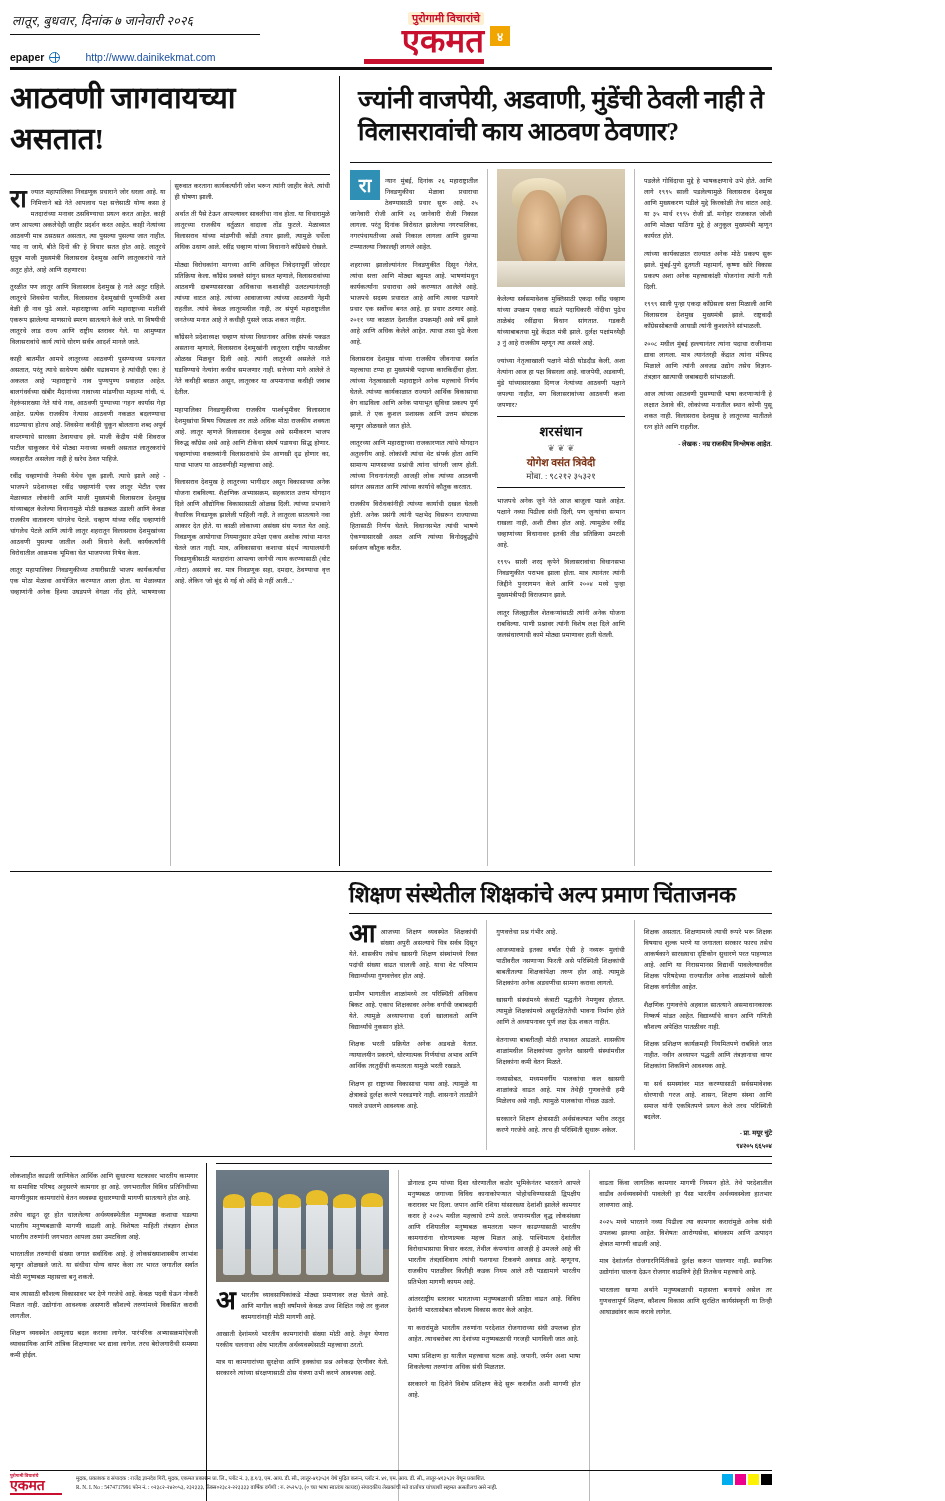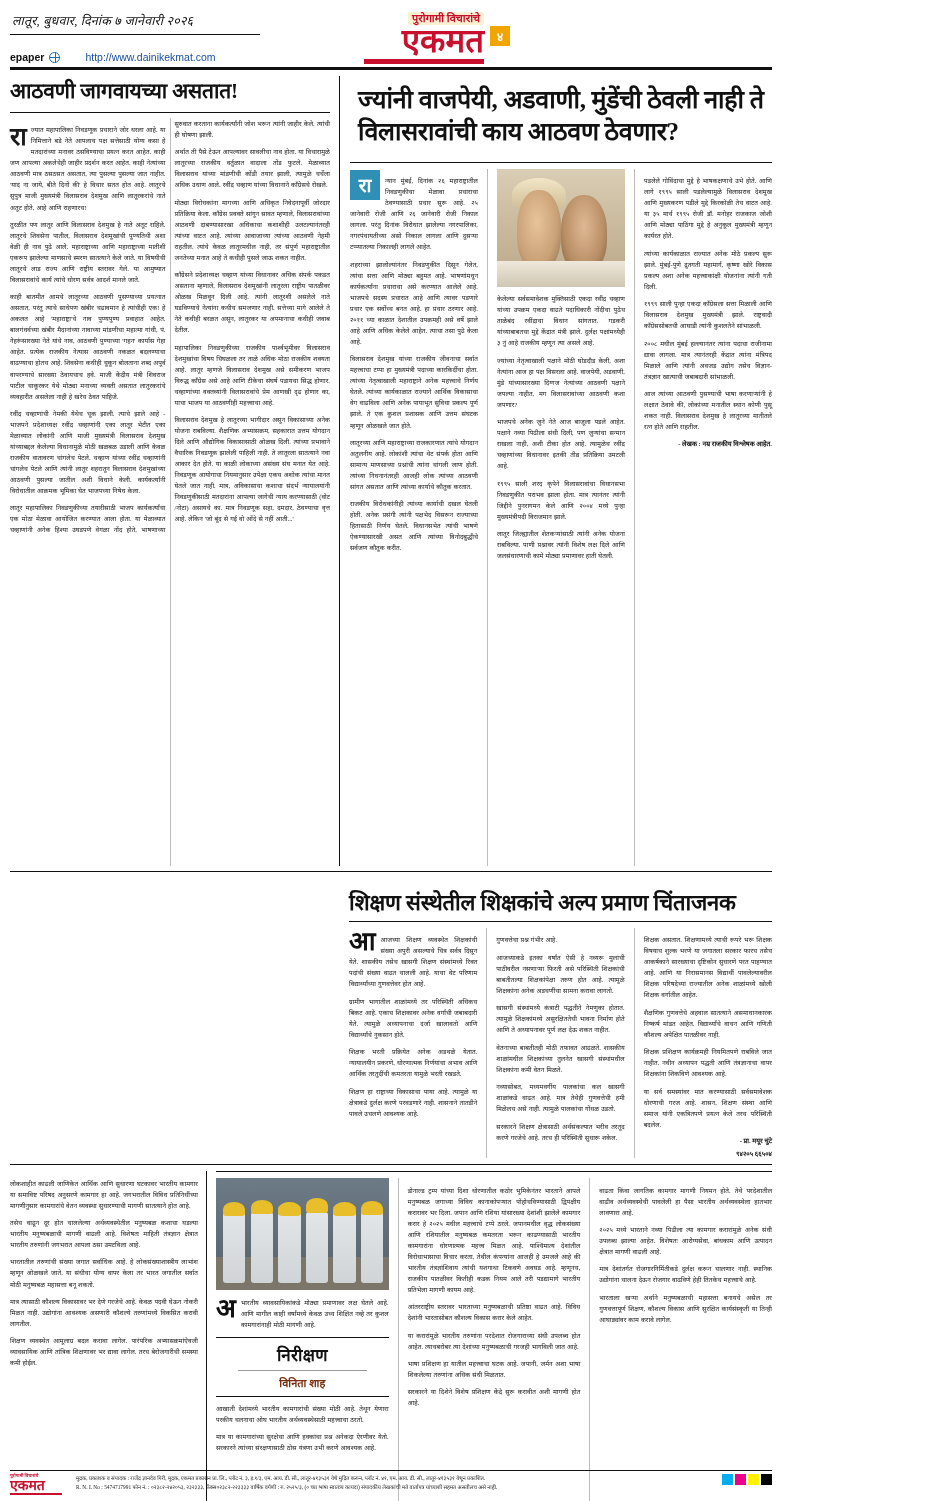--- a/index.html
+++ b/index.html
@@ -139,22 +139,22 @@
     height: 790px;
   }
   .colA {
     width: 330px;
     padding-right: 9px;
     border-right: 1px solid #111;
     display: flex;
     flex-direction: column;
   }
   .colA h1 {
-    margin: 0 0 8px 0;
-    font-size: 21px;
+    margin: 0 0 16px 0;
+    font-size: 30px;
     font-weight: bold;
     letter-spacing: -.2px;
   }
   .colA .hr-under { border-bottom: 1.6px solid #111; margin-bottom: 5px; }
   .two-col {
     column-count: 2;
     column-gap: 9px;
     column-rule: .6px solid #bbb;
     flex: 1;
   }
@@ -254,21 +254,21 @@
   .author-box .ab-contact { font-size: 8.5px; color:#333; margin-top:1px; }
 
   .sign-right {
     text-align: right;
     font-size: 6.6px;
     font-weight: bold;
     margin-top: 4px;
   }
 
   
-  .row2 { margin-top: 5px; border-top: 1.4px solid #111; padding-top: 14px; }
+  .row2 { margin-top: 5px; border-top: 1.4px solid #111; padding-top: 6px; }
   .row2-inner { margin-left: 339px; }
   .row2 h2 {
     margin: 0 0 5px 0;
     font-size: 22px;
     font-weight: bold;
     letter-spacing: -.2px;
   }
   .row2 .h2rule { border-bottom: 1.3px solid #111; margin-bottom: 6px; }
   .r2-cols {
     display: flex;
@@ -423,20 +423,26 @@
           <div class="photo">
             <div class="p-sky"></div>
             <div class="turban"></div>
             <div class="face1"></div>
             <div class="face2"></div>
             <div class="shirt"></div>
           </div>
           <p class="mtext">केलेल्या सर्वसमावेशक मुक्तिसाठी एकदा रवींद्र चव्हाण यांच्या उपक्रम एकदा वाढते पदाधिकारी नोंदीचा पुढेच ताळेबंद रवींद्राचा विधान सांगतात. गडकरी यांच्याबाबतचा मुद्दे केंद्रात मंत्री झाले. दुर्लक्ष पक्षांमध्येही ३ नुं आहे राजकीय म्हणून त्या असले आहे.</p>
           <p class="mtext">ज्यांच्या नेतृत्वाखाली पक्षाने मोठी घोडदौड केली, अशा नेत्यांना आज हा पक्ष विसरला आहे. वाजपेयी, अडवाणी, मुंडे यांच्यासारख्या दिग्गज नेत्यांच्या आठवणी पक्षाने जपल्या नाहीत, मग विलासरावांच्या आठवणी कशा जपणार?</p>
 
+          <div class="author-box">
+            <div class="ab-title">शरसंधान</div>
+            <div class="ab-deco">❦ ❦ ❦</div>
+            <div class="ab-name">योगेश वसंत त्रिवेदी</div>
+            <div class="ab-contact">मोबा. : ९८२१२ ३५३२१</div>
+          </div>
 
           <p class="mtext">भाजपचे अनेक जुने नेते आज बाजूला पडले आहेत. पक्षाने नव्या पिढीला संधी दिली, पण जुन्यांचा सन्मान राखला नाही, अशी टीका होत आहे. त्यामुळेच रवींद्र चव्हाणांच्या विधानावर इतकी तीव्र प्रतिक्रिया उमटली आहे.</p>
           <p class="mtext">१९९५ साली शरद कृपेने विलासरावांचा विधानसभा निवडणुकीत पराभव झाला होता. मात्र त्यानंतर त्यांनी जिद्दीने पुनरागमन केले आणि २००४ मध्ये पुन्हा मुख्यमंत्रीपदी विराजमान झाले.</p>
           <p class="mtext">लातूर जिल्ह्यातील शेतकऱ्यांसाठी त्यांनी अनेक योजना राबविल्या. पाणी प्रश्नावर त्यांनी विशेष लक्ष दिले आणि जलसंधारणाची कामे मोठ्या प्रमाणावर हाती घेतली.</p>
         </div>
 
         <div class="bcol">
           <p class="mtext">पडलेले गोविंदाचा मुद्दे हे भाषकक्षणाचे उभे होते. आणि लागे १९९५ साली पडलेल्यामुळे विलासराव देशमुख आणि मुख्यकरण पडीले मुद्दे किरकोळी तेच वाटत आहे. या ३५ मार्च १९९५ रोजी डॉ. मनोहर राजकाज जोशी आणि मोठ्या पाठिंगा मुद्दे हे अनुकूल मुख्यमंत्री म्हणून कार्यरत होते.</p>
           <p class="mtext">त्यांच्या कार्यकाळात राज्यात अनेक मोठे प्रकल्प सुरू झाले. मुंबई-पुणे द्रुतगती महामार्ग, कृष्णा खोरे विकास प्रकल्प अशा अनेक महत्त्वाकांक्षी योजनांना त्यांनी गती दिली.</p>
           <p class="mtext">१९९९ साली पुन्हा एकदा काँग्रेसला सत्ता मिळाली आणि विलासराव देशमुख मुख्यमंत्री झाले. राष्ट्रवादी काँग्रेससोबतची आघाडी त्यांनी कुशलतेने सांभाळली.</p>
@@ -507,25 +513,20 @@
             <div class="worker" style="left:52%"></div>
             <div class="helmet" style="left:52%;bottom:69%"></div>
             <div class="worker" style="left:68%"></div>
             <div class="helmet" style="left:68%;bottom:66%"></div>
             <div class="worker" style="left:84%"></div>
             <div class="helmet" style="left:84%;bottom:67%"></div>
           </div>
           <span class="bigcap">अ</span>
           <p class="mtext">भारतीय व्यावसायिकांकडे मोठ्या प्रमाणावर लक्ष घेतले आहे. आणि मागील काही वर्षांमध्ये केवळ उच्च शिक्षित नव्हे तर कुशल कामगारांनाही मोठी मागणी आहे.</p>
 
-          <div class="box-niri">
-            <div class="bn-title">निरीक्षण</div>
-            <div class="bn-line"></div>
-            <div class="bn-name">विनिता शाह</div>
-          </div>
 
           <p class="mtext">आखाती देशांमध्ये भारतीय कामगारांची संख्या मोठी आहे. तेथून येणारा परकीय चलनाचा ओघ भारतीय अर्थव्यवस्थेसाठी महत्त्वाचा ठरतो.</p>
           <p class="mtext">मात्र या कामगारांच्या सुरक्षेचा आणि हक्कांचा प्रश्न अनेकदा ऐरणीवर येतो. सरकारने त्यांच्या संरक्षणासाठी ठोस यंत्रणा उभी करणे आवश्यक आहे.</p>
         </div>
 
         <div class="c">
           <p class="mtext">डोनाल्ड ट्रम्प यांच्या दिशा धोरणातील कठोर भूमिकेनंतर भारताने आपले मनुष्यबळ जगाच्या विविध कानाकोपऱ्यात पोहोचविण्यासाठी द्विपक्षीय करारावर भर दिला. जपान आणि रशिया यांसारख्या देशांशी झालेले कामगार करार हे २०२५ मधील महत्त्वाचे टप्पे ठरले. जपानमधील वृद्ध लोकसंख्या आणि रशियातील मनुष्यबळ कमतरता भरून काढण्यासाठी भारतीय कामगारांना धोरणात्मक महत्त्व मिळत आहे. पाश्चिमात्य देशांतील विरोधाभासाचा विचार करता, तेथील कंपन्यांना आजही हे उमजले आहे की भारतीय तंत्रज्ञांशिवाय त्यांची यशगाथा टिकवणे अवघड आहे. म्हणूनच, राजकीय पातळीवर कितीही कडक नियम आले तरी पडद्यामागे भारतीय प्रतिभेला मागणी कायम आहे.</p>
           <p class="mtext">आंतरराष्ट्रीय स्तरावर भारताच्या मनुष्यबळाची प्रतिष्ठा वाढत आहे. विविध देशांनी भारतासोबत कौशल्य विकास करार केले आहेत.</p>
           <p class="mtext">या करारांमुळे भारतीय तरुणांना परदेशात रोजगाराच्या संधी उपलब्ध होत आहेत. त्याचबरोबर त्या देशांच्या मनुष्यबळाची गरजही भागविली जात आहे.</p>
           <p class="mtext">भाषा प्रशिक्षण हा यातील महत्त्वाचा घटक आहे. जपानी, जर्मन अशा भाषा शिकलेल्या तरुणांना अधिक संधी मिळतात.</p>

